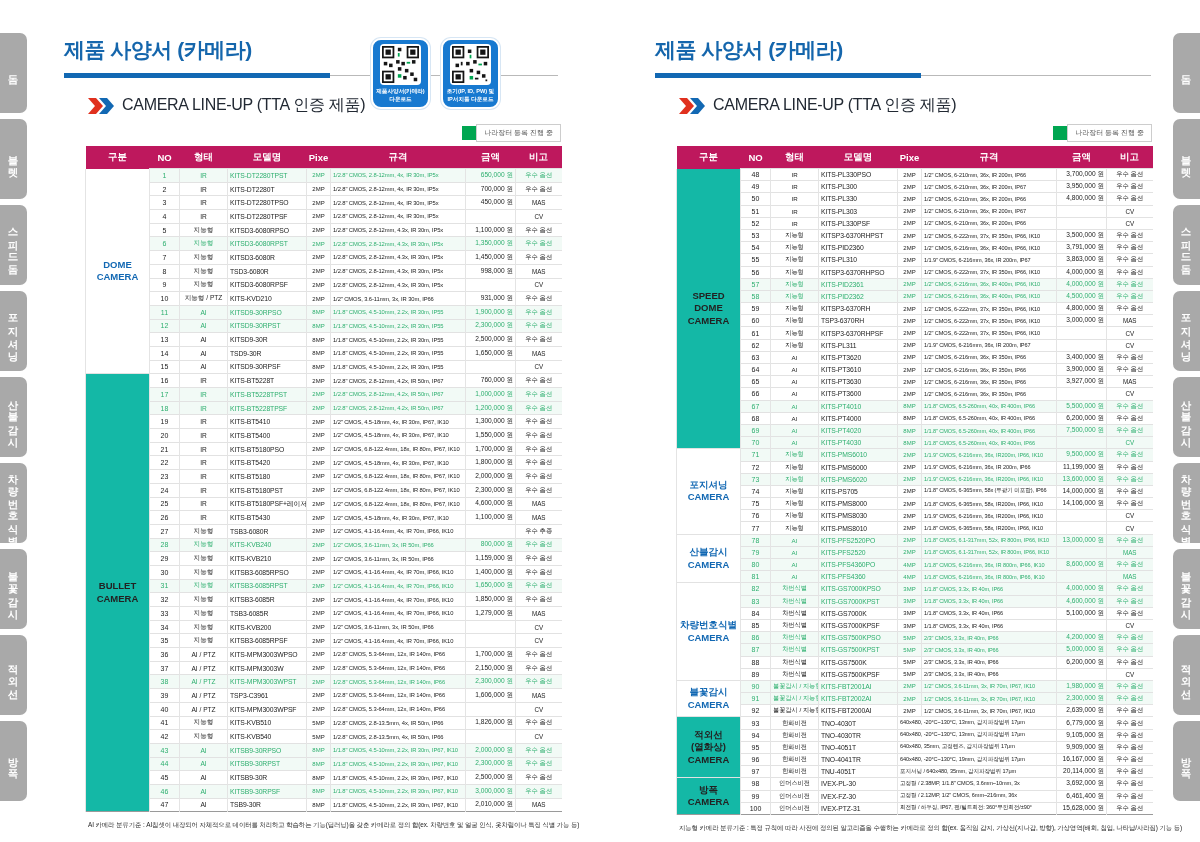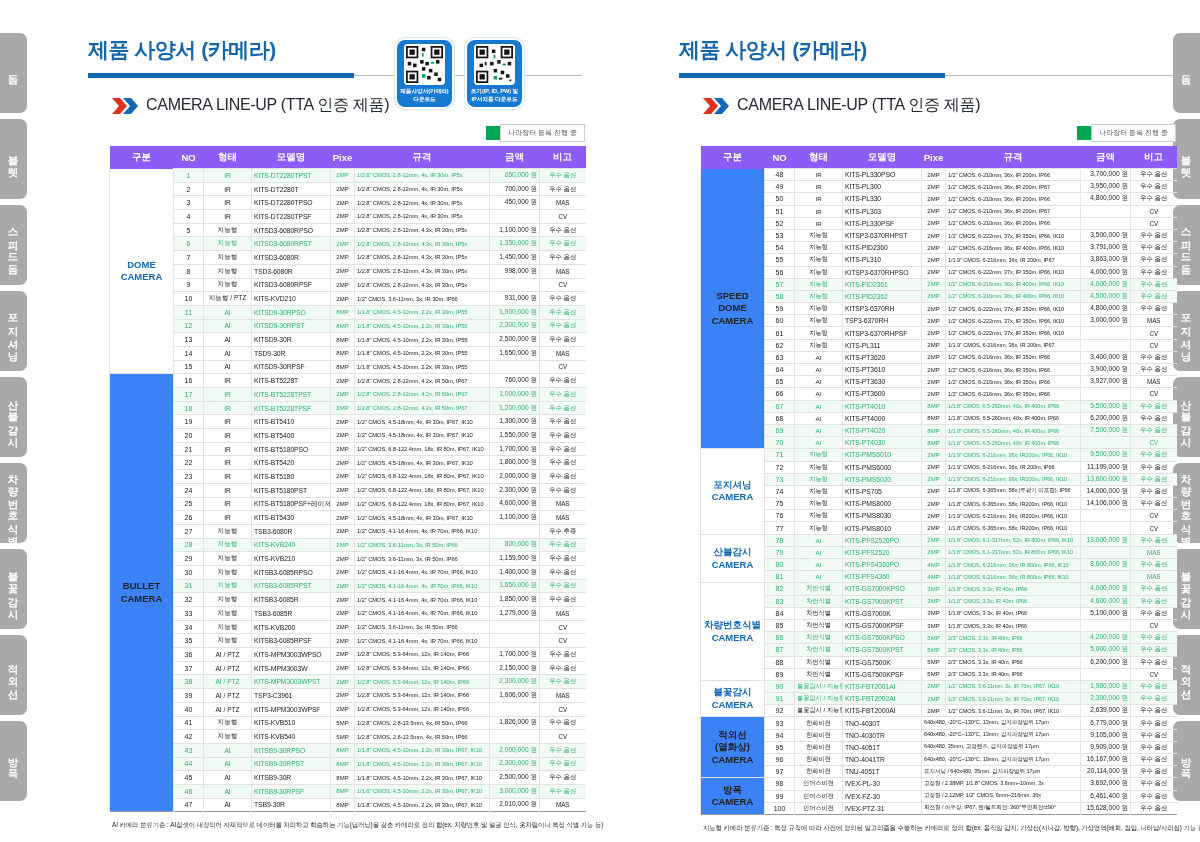--- a/index.html
+++ b/index.html
@@ -8,21 +8,21 @@
   
   .side-tabs { position:absolute; top:33px; width:27px; display:flex; flex-direction:column; gap:6px; }
   .side-tabs.left { left:0; }
   .side-tabs.right { right:0; }
   .side-tabs .tab { height:80px; background:#a9a9a9; color:#fff; display:flex; align-items:center; justify-content:center; }
   .side-tabs.left .tab { border-radius:0 7px 7px 0; }
   .side-tabs.right .tab { border-radius:7px 0 0 7px; }
   .side-tabs .tab span { writing-mode:vertical-rl; text-orientation:upright; font-size:10.5px; font-weight:600; letter-spacing:2px; }
 
   
-  .page { position:absolute; top:36px;margin-left:24px; }
+  .page { position:absolute; top:36px; }
   #page-left  { left:64px;  width:494px; }
   #page-right { left:655px; width:496px; }
 
   .page-title { font-size:21px; font-weight:bold; color:#1566ac; letter-spacing:-0.5px; }
   .rule { position:relative; height:5px; margin-top:9px; }
   .rule::before { content:""; position:absolute; left:0; right:0; top:2px; border-top:1px solid #b9b9b9; }
   .rule::after  { content:""; position:absolute; left:0; top:0; width:266px; height:5px; background:#1268b3; }
 
   .heading-row { display:flex; align-items:center; gap:7px; margin:17px 0 0 24px; }
   .heading-text { font-size:16px; font-weight:normal; color:#222933; letter-spacing:-0.3px; }
@@ -35,26 +35,26 @@
   .qr-label { margin-top:3px; color:#fff; font-size:5.6px; line-height:1.35; text-align:center; font-weight:bold; }
 
   
   .table-zone { position:absolute; top:88px; left:21px; width:476px; }
   .reg { display:flex; justify-content:flex-end; align-items:center; margin-bottom:4px; }
   .reg-square { width:14px; height:14px; background:#00a651; }
   .reg-box { border:1px solid #cdcdcd; background:#fff; font-size:7px; color:#555; padding:3px 7px; }
 
   
   table.cam { width:476px; border-collapse:collapse; table-layout:fixed; border-bottom:1px solid #9a9a9a; }
-  table.cam th { background:#8b5cf6; color:#fff; font-size:9.5px; font-weight:bold; padding:5px 0 4px; }
+  table.cam th { background:#be185d; color:#fff; font-size:9.5px; font-weight:bold; padding:5px 0 4px; }
   table.cam td { border-top:1px solid #e2e2e2; border-left:1px solid #e4e4e4; color:#222; vertical-align:middle;
                  white-space:nowrap; overflow:hidden; padding:0 2px; }
   #table-left  td { height:13.7px; }
   #table-right td { height:12.2px; }
-  td.sec  { border-left:none; border-top:1px solid #c8c8c8; text-align:center; color:#1268b3; font-weight:bold; font-size:9.5px; line-height:1.3; background:#3b82f6; white-space:normal; }
+  td.sec  { border-left:none; border-top:1px solid #c8c8c8; text-align:center; color:#1268b3; font-weight:bold; font-size:9.5px; line-height:1.3; background:#14b8a6; white-space:normal; }
   tr:first-child td.sec { border-top:none; }
   td.no    { text-align:center; font-size:7px; }
   td.type  { text-align:center; font-size:6.6px; }
   td.model { text-align:left; font-size:6.8px; padding-left:4px; letter-spacing:-0.1px; }
   td.pixel { text-align:center; font-size:6px; color:#444; }
   td.spec  { text-align:left; font-size:5.8px; color:#555; padding-left:5px; letter-spacing:-0.1px; }
   td.price { text-align:right; font-size:6.6px; padding-right:5px; }
   td.note  { text-align:center; font-size:6.3px; }
   #table-right td.type { font-size:6.2px; }
   #table-right td.spec { font-size:5.6px; }

